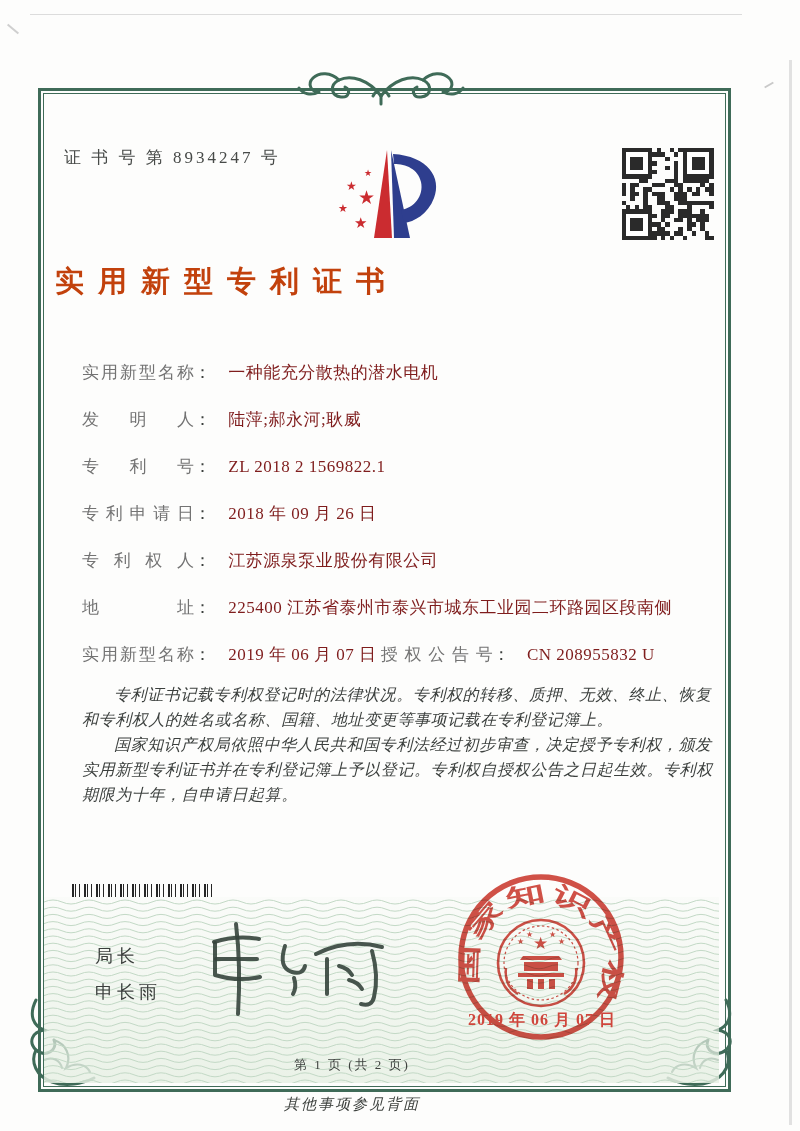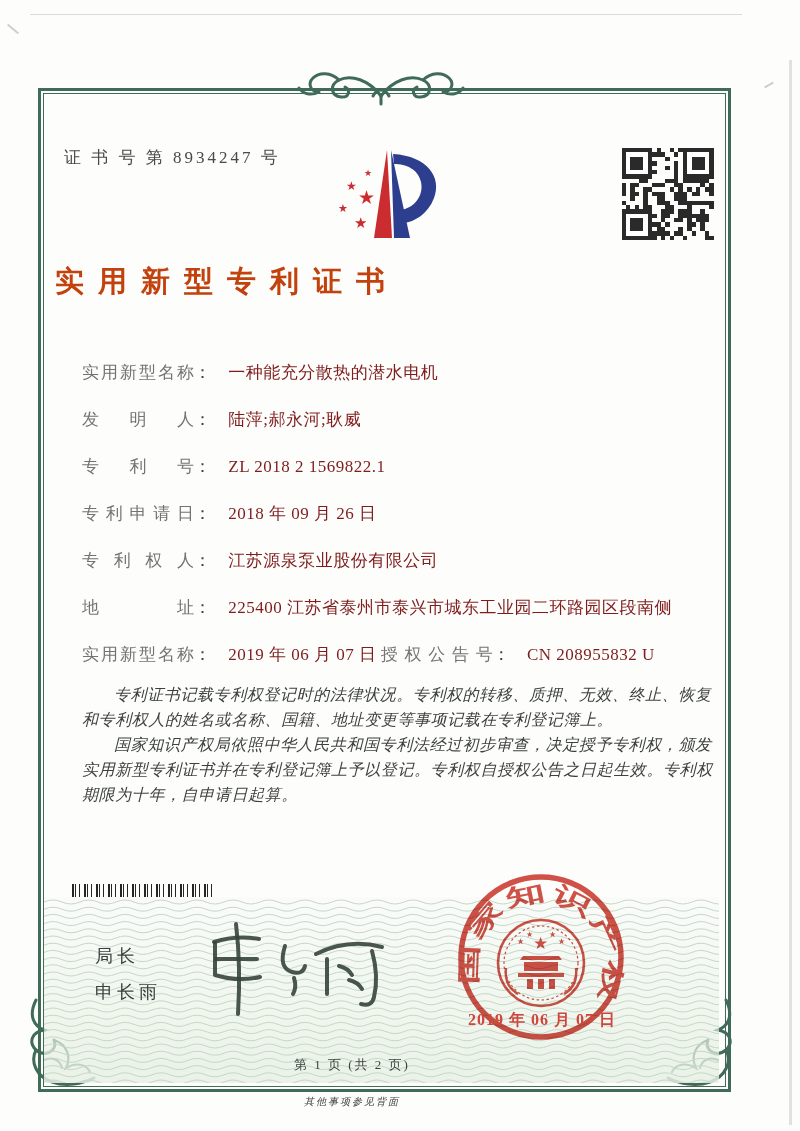--- a/index.html
+++ b/index.html
@@ -44,21 +44,21 @@
   .band svg path{stroke:var(--wave,#c3d9c6);stroke-width:1;fill:none;}
   .barcode{position:absolute;left:72px;top:884px;width:142px;height:13px;
     background:repeating-linear-gradient(90deg,#262626 0 2px,transparent 2px 3px,#262626 3px 4px,transparent 4px 7px,#262626 7px 8px,transparent 8px 12px);}
   .signer{position:absolute;left:95px;top:938px;font-size:18px;letter-spacing:4px;color:#3a3e3c;line-height:36px;}
   .signature-svg{position:absolute;left:188px;top:912px;width:220px;height:112px;}
   .signature-svg path{stroke:#35443c;stroke-width:4;fill:none;stroke-linecap:round;stroke-linejoin:round;opacity:.9;}
   
   .seal{position:absolute;left:448px;top:864px;width:186px;height:186px;mix-blend-mode:multiply;opacity:.94;}
   .seal-date{position:absolute;left:468px;top:1010px;font-size:16px;letter-spacing:1px;color:var(--seal,#cf463c);font-weight:600;}
   .page-info{position:absolute;left:352px;top:1056px;transform:translateX(-50%);font-size:13px;letter-spacing:2px;color:#3e423f;}
-  .back-note{position:absolute;left:352px;top:1095px;transform:translateX(-50%);font-size:10px;letter-spacing:2px;
+  .back-note{position:absolute;left:352px;top:1095px;transform:translateX(-50%);font-size:15px;letter-spacing:2px;
              font-style:italic;color:#3c403d;}
 </style>
 </head>
 <body>
 
 <div class="stage" style="--frame: #3f6b58; --wave: #c3d9c6; --seal: #cf463c; --logored: #cb2c30; --logoblue: #2e3e8e; --text: #3b3f3d;">
 
   <div class="scan-right"></div>
   <div class="scan-top"></div>
   <div class="scan-speck-tl"></div>

